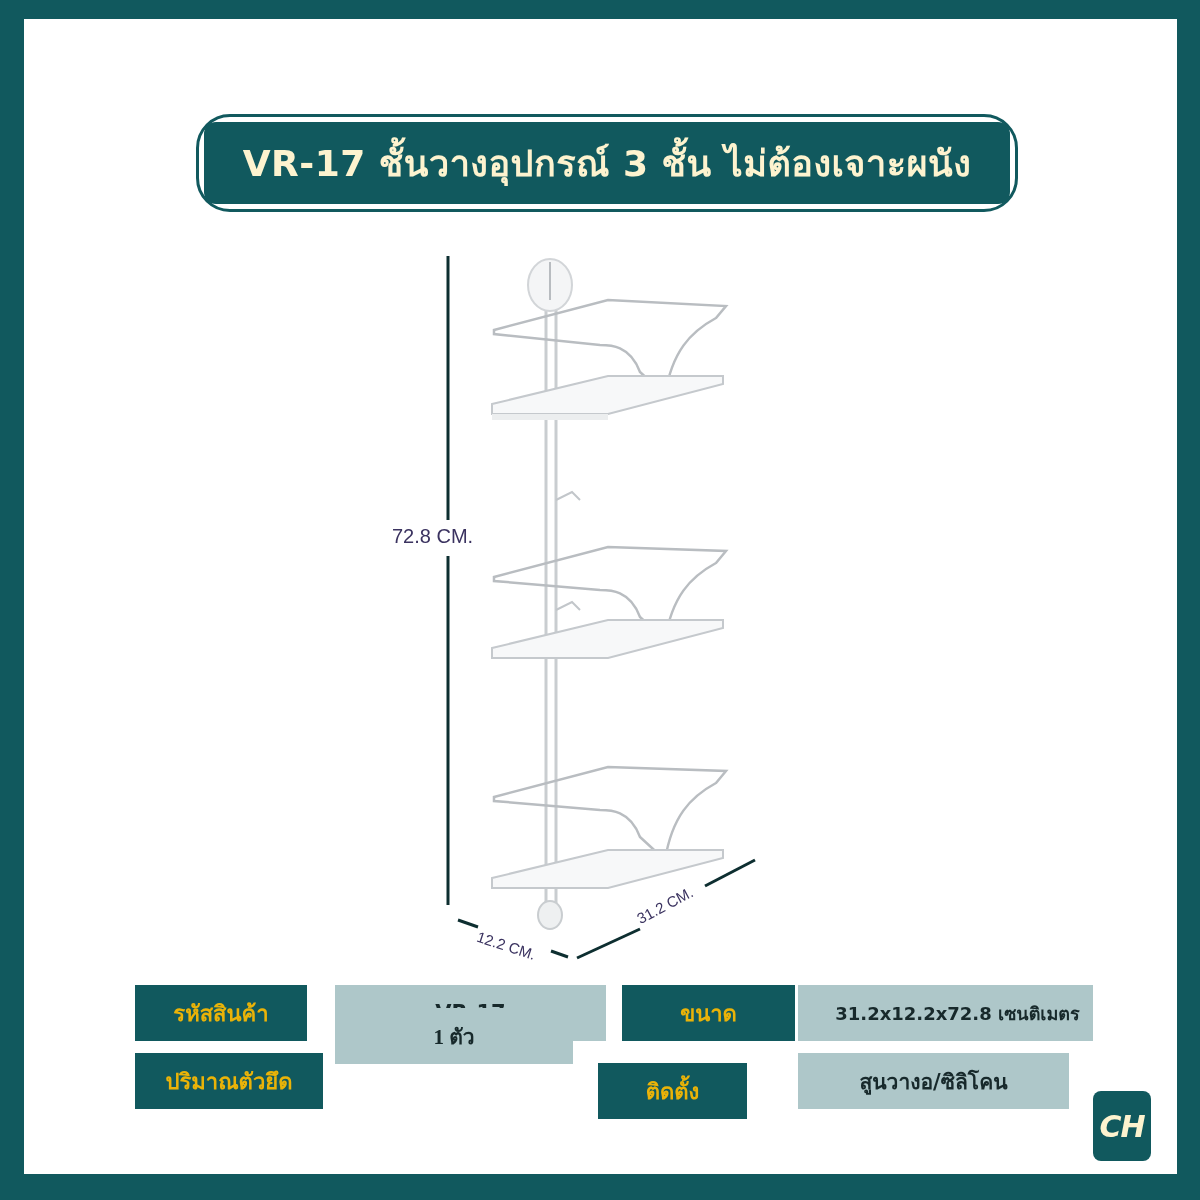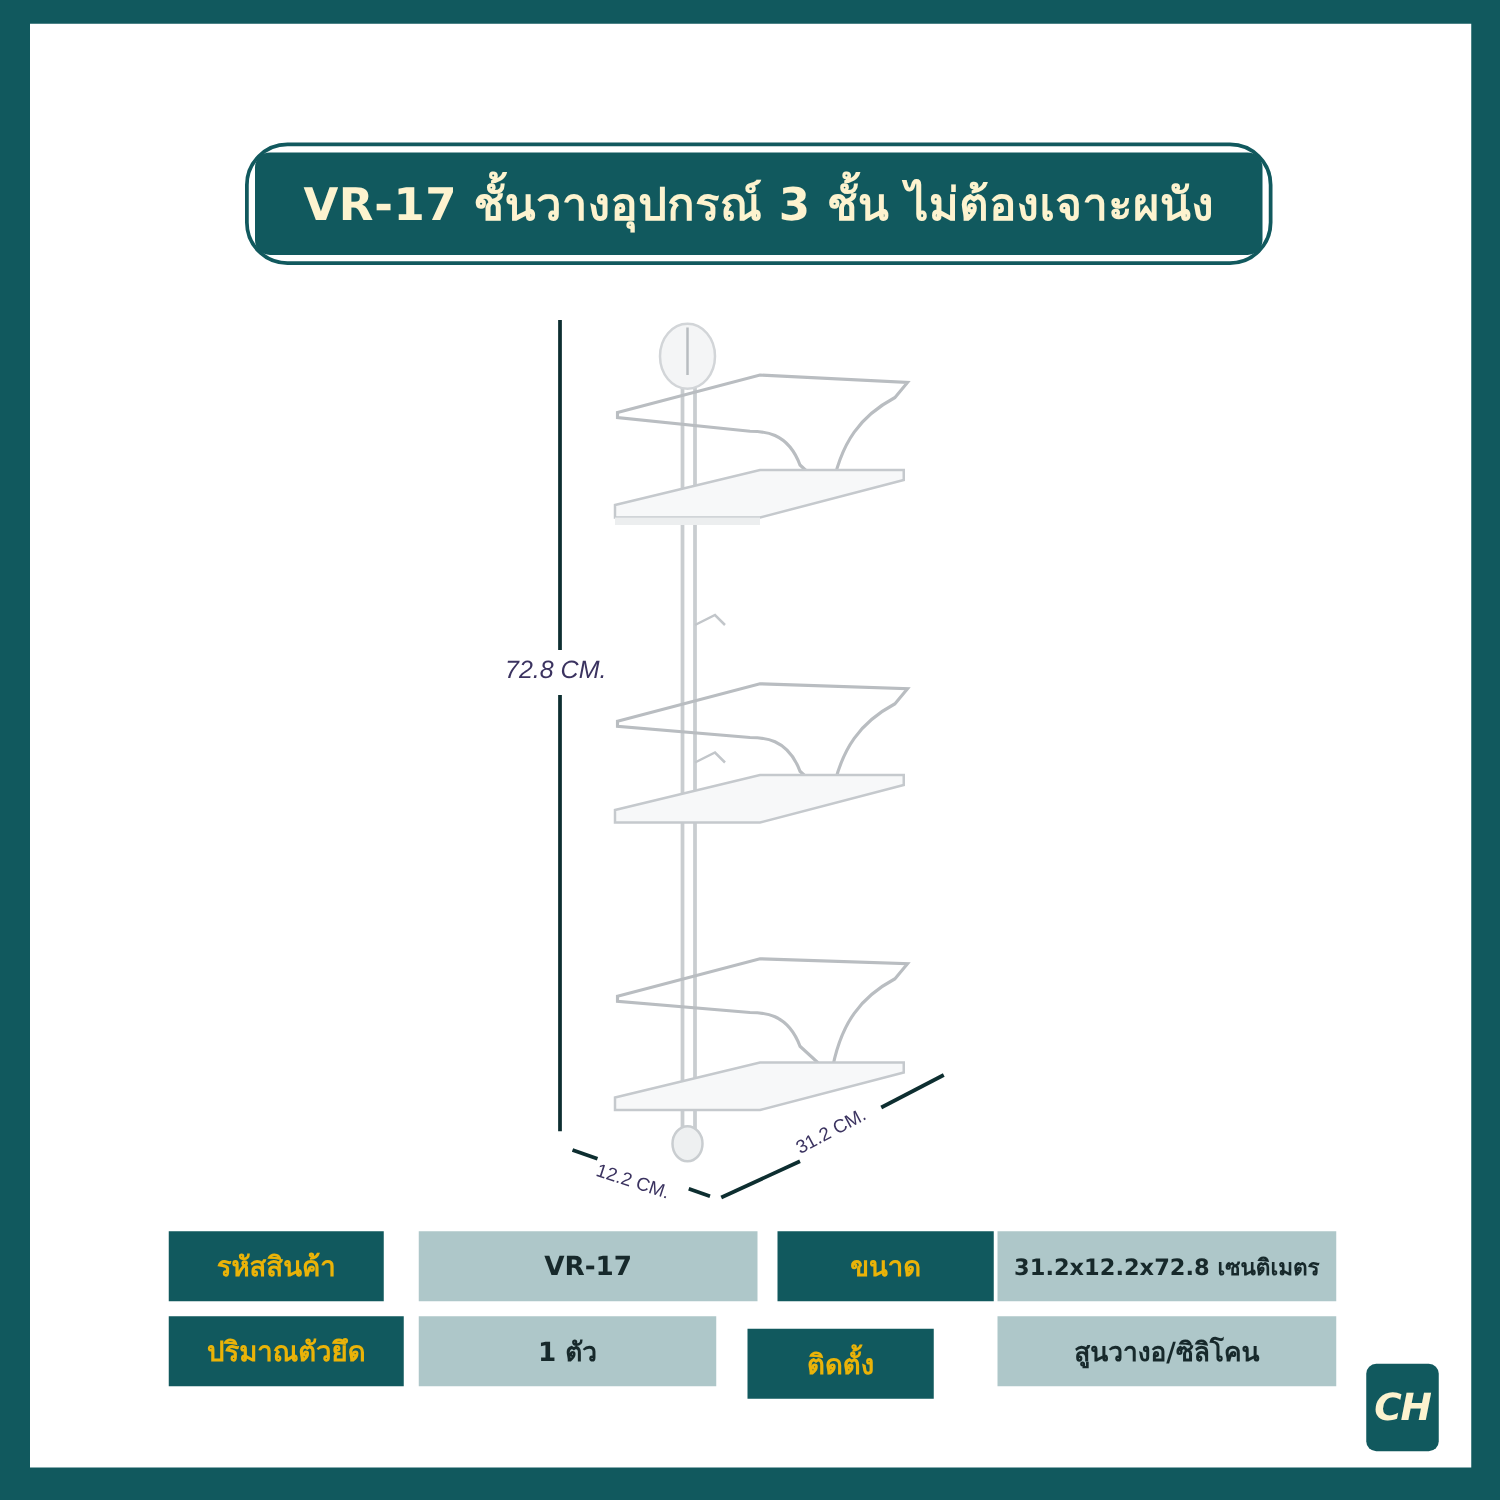--- a/index.html
+++ b/index.html
@@ -64,29 +64,29 @@
   </g>
 
   <g stroke="#c2c6ca" stroke-width="2" fill="none">
     <path d="M556 500 L572 492 L580 500"></path>
     <path d="M556 610 L572 602 L580 610"></path>
   </g>
 
   <ellipse cx="550" cy="915" rx="12" ry="14" fill="#eef0f1" stroke="#c9cdd0" stroke-width="2"></ellipse>
 </svg>
 
-<div class="dim-label" style="left:404px;top:525px;font-style:italic;">72.8 CM.</div>
+<div class="dim-label" style="left:392px;top:525px;">72.8 CM.</div>
 <div class="dim-label" style="left:480px;top:928px;font-size:15px;transform:rotate(18deg);transform-origin:left top;">12.2 CM.</div>
 <div class="dim-label" style="left:634px;top:912px;font-size:15px;transform:rotate(-28deg);transform-origin:left top;">31.2 CM.</div>
 
 <div class="cell head" style="left:135px;top:985px;width:172px;height:56px;">รหัสสินค้า</div>
 <div class="cell val" style="left:315px;top:985px;width:271px;height:56px;">VR-17</div>
 <div class="cell head" style="left:622px;top:985px;width:173px;height:56px;">ขนาด</div>
-<div class="cell val" style="left:778px;top:985px;width:271px;height:56px;font-size:18px;">31.2x12.2x72.8 เซนติเมตร</div>
+<div class="cell val" style="left:778px;top:985px;width:271px;height:56px;font-size:18px;padding-left:24px;">31.2x12.2x72.8 เซนติเมตร</div>
 
 <div class="cell head" style="left:135px;top:1053px;width:188px;height:56px;">ปริมาณตัวยึด</div>
-<div class="cell val" style="left:315px;top:1053px;width:238px;height:56px;">1 ตัว</div>
+<div class="cell val" style="left:315px;top:1008px;width:238px;height:56px;font-family:Liberation Serif, serif;">1 ตัว</div>
 <div class="cell head" style="left:598px;top:1063px;width:149px;height:56px;">ติดตั้ง</div>
 <div class="cell val" style="left:778px;top:1053px;width:271px;height:56px;">สูนวางอ/ซิลิโคน</div>
 
 <div class="logo">
   <span>CH</span>
 </div>
 
 </body></html>

